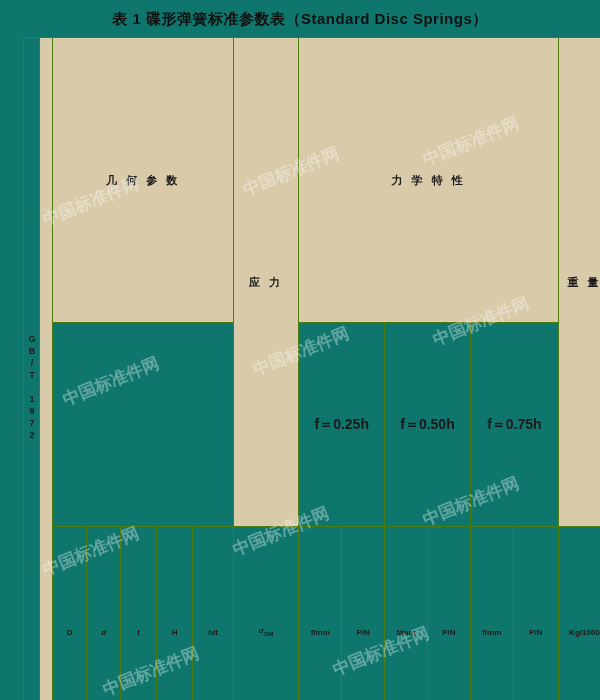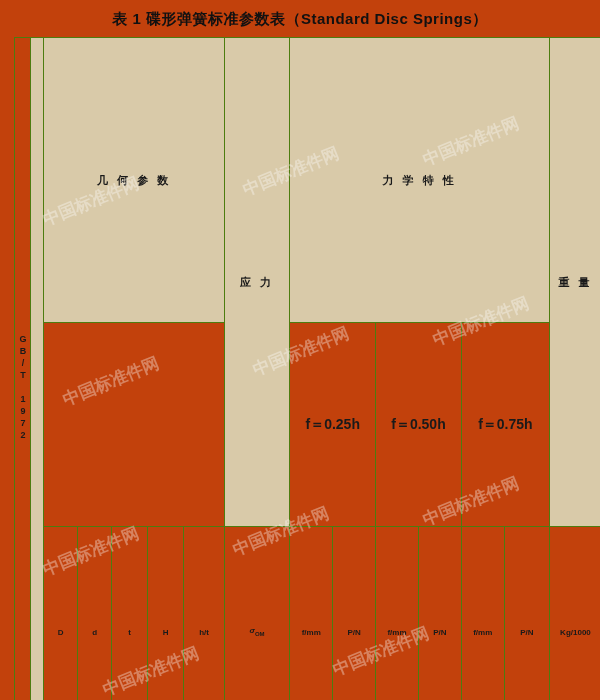--- a/index.html
+++ b/index.html
@@ -5,24 +5,24 @@
   html,body{margin:0;padding:0;}
   body{
     width:600px;height:700px;
     background:#d8c9a8;
     font-family:"Liberation Sans", sans-serif;
     color:#1a1a1a;
     overflow:hidden;
   }
   .page{
     width:600px;height:700px;
-    background:#c2410c;
+    background:#0f766e;
     position:relative;
     box-sizing:border-box;
-    padding:0 14px;
+    padding:0 23px;
   }
   .title{
     text-align:center;
     font-size:15px;
     font-weight:bold;
     color:#111;
     padding:10px 0 8px 0;
     letter-spacing:0.5px;
   }
   table{

